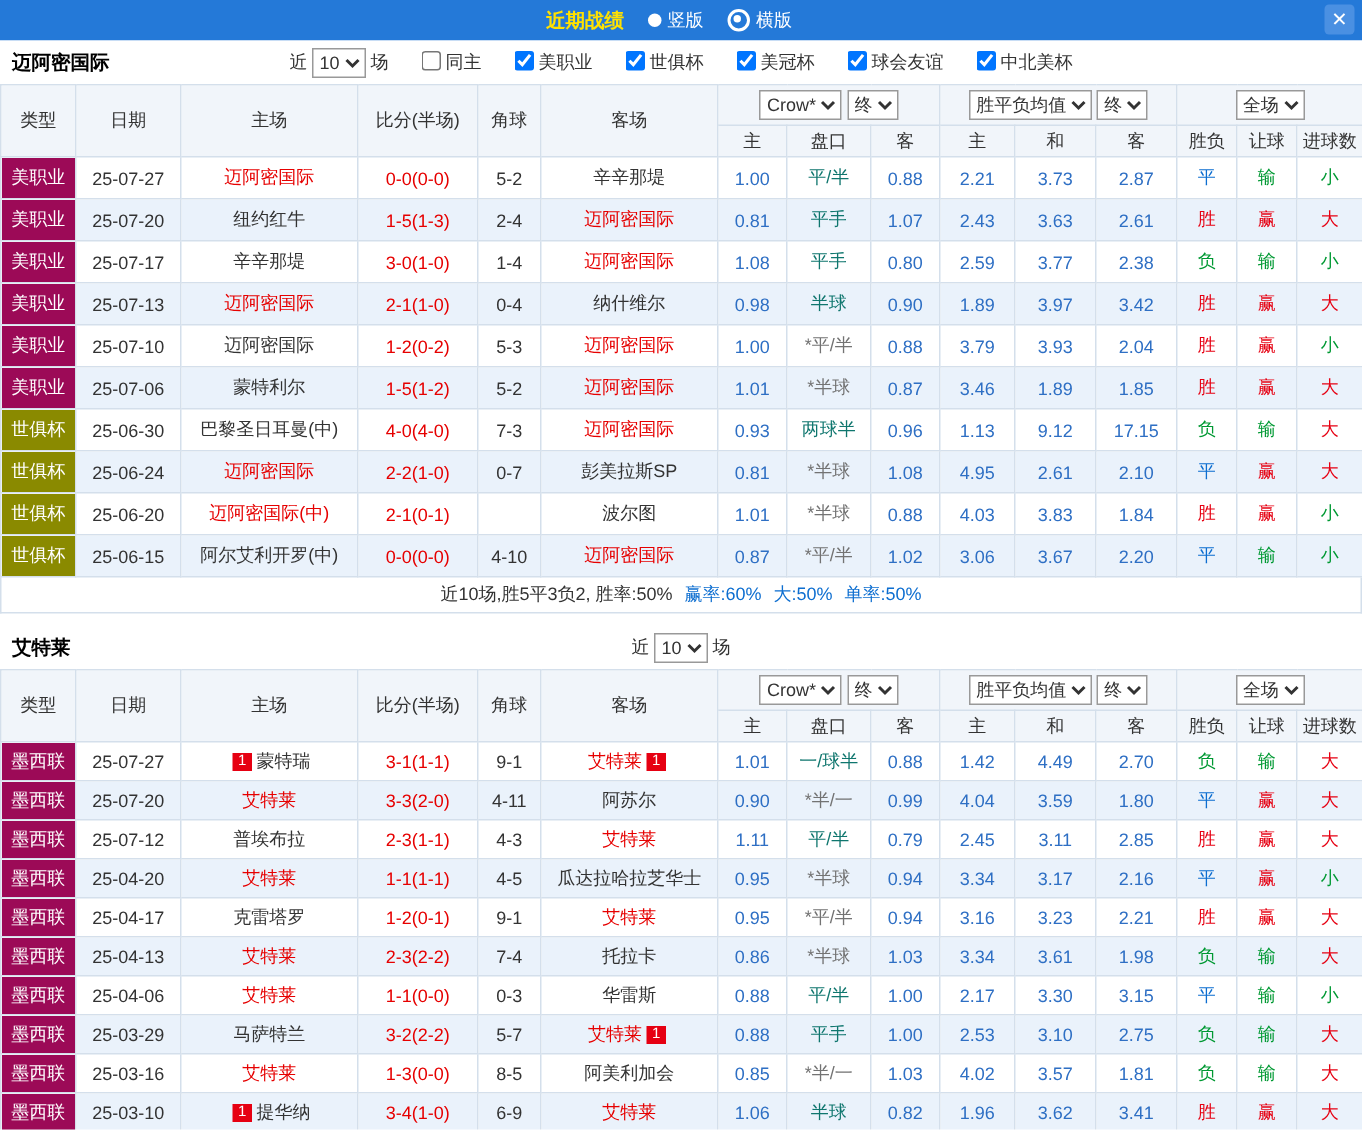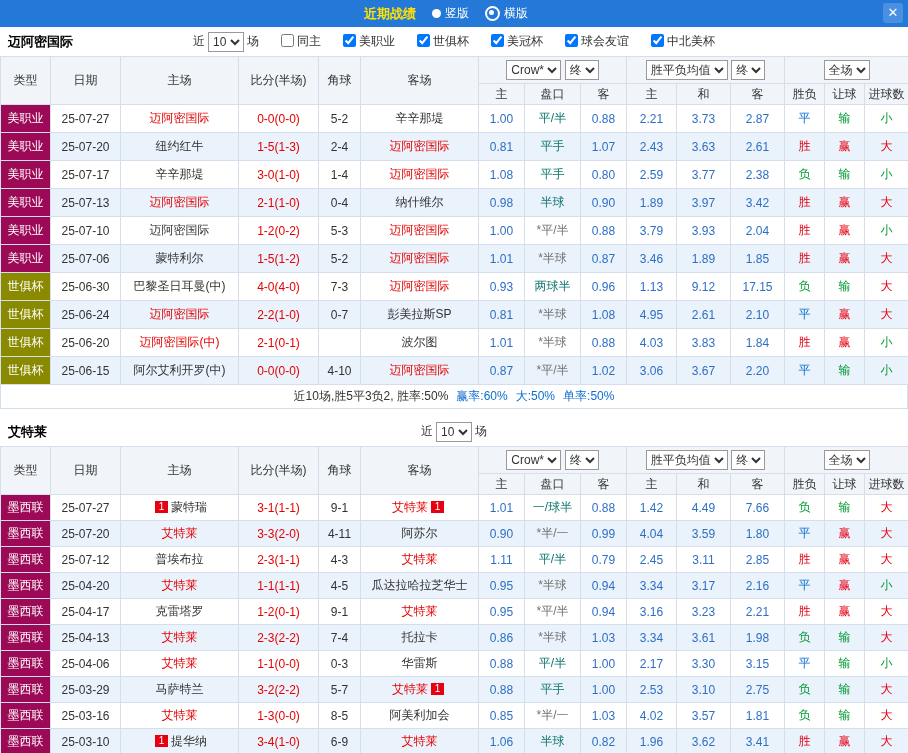--- a/index.html
+++ b/index.html
@@ -367,21 +367,21 @@
             <td class="date">25-07-27</td>
             <td class="teamcell"><span class="card">1</span><span class="team">蒙特瑞</span></td>
             <td class="score">3-1(1-1)</td>
             <td class="corner">9-1</td>
             <td class="teamcell"><span class="team focus">艾特莱</span><span class="card">1</span></td>
             <td class="num">1.01</td>
             <td class="hc">一/球半</td>
             <td class="num">0.88</td>
             <td class="num">1.42</td>
             <td class="num">4.49</td>
-            <td class="num">7.66</td>
+            <td class="num">2.70</td>
             <td class="res" style="color: rgb(0, 153, 51);">负</td>
             <td class="res" style="color: rgb(0, 153, 51);">输</td>
             <td class="res" style="color: rgb(230, 0, 18);">大</td>
           </tr>
           <tr>
             <td class="lg" style="background: rgb(156, 10, 87);">墨西联</td>
             <td class="date">25-07-20</td>
             <td class="teamcell"><span class="team focus">艾特莱</span></td>
             <td class="score">3-3(2-0)</td>
             <td class="corner">4-11</td>

